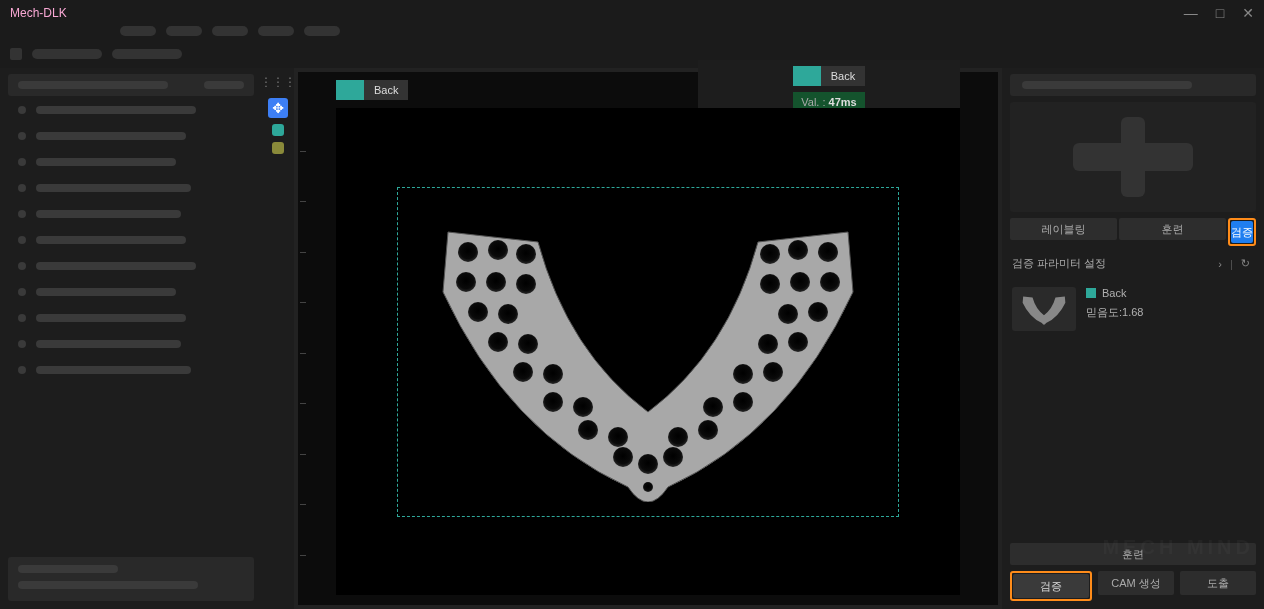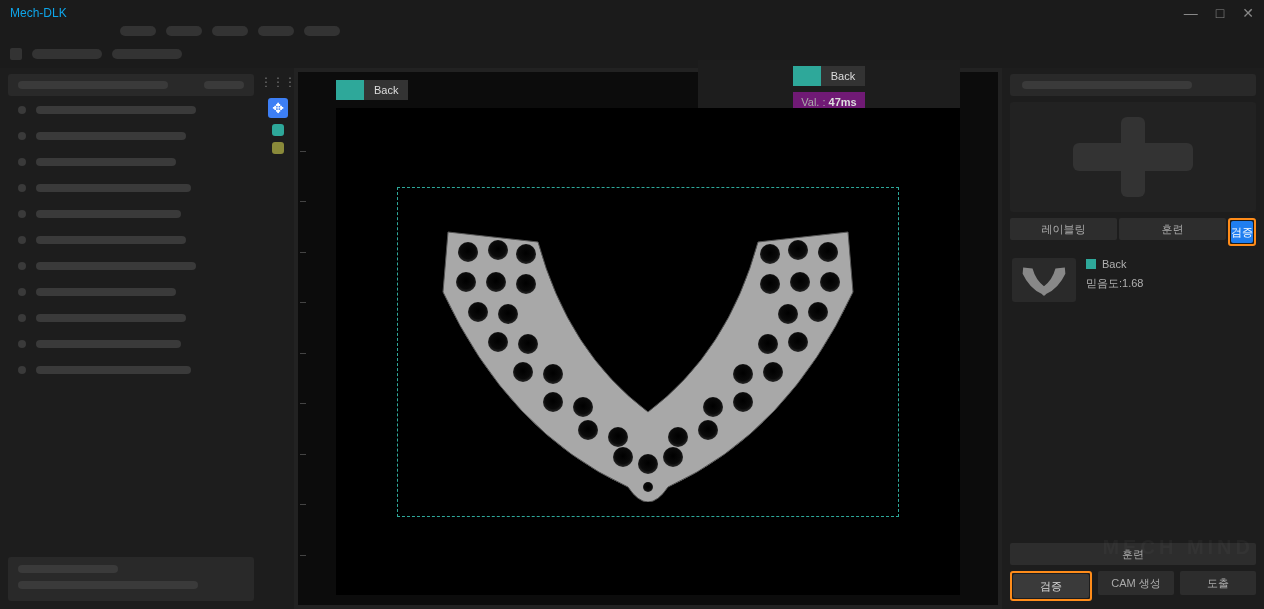--- a/index.html
+++ b/index.html
@@ -1,20 +1,20 @@
 <!DOCTYPE html>
 <html><head>
 <meta charset="utf-8">
 <style>
 * { margin: 0; padding: 0; box-sizing: border-box; font-family: "Segoe UI", Arial, sans-serif; }
 body { background: #1b1b1b; color: #b0b0b0; overflow: hidden; width: 1264px; height: 609px; position: relative; }
 
 
 .titlebar { height: 26px; background: #1b1b1b; display: flex; align-items: center; padding: 0 10px; }
-.titlebar .title { color: #0ea5e9; font-size: 12px; }
+.titlebar .title { color: #f9a8d4; font-size: 12px; }
 .winctrl { margin-left: auto; display: flex; gap: 18px; color: #888; font-size: 14px; }
 .winctrl span { cursor: pointer; }
 
 
 .menubar { height: 20px; display: flex; gap: 10px; padding: 0 10px 4px 120px; }
 .pill { background: #333; border-radius: 6px; height: 10px; }
 .menubar .pill { width: 36px; }
 
 
 .secbar { height: 22px; display: flex; gap: 10px; padding: 0 10px 6px 10px; align-items: center; }
@@ -45,21 +45,21 @@
 
 .canvas { flex: 1; background: #222; display: flex; flex-direction: column; }
 .canvas-inner { flex: 1; margin: 4px; background: #0c0c0c; position: relative; }
 
 
 .infobar { position: absolute; top: 8px; left: 38px; right: 38px; height: 20px; display: flex; align-items: center; }
 .chip { display: flex; align-items: center; height: 20px; }
 .chip .sq { width: 28px; height: 20px; background: #2ea89a; }
 .chip .lbl { background: #333; color: #ddd; font-size: 11px; padding: 0 10px; height: 20px; display: flex; align-items: center; }
 .infobar .right { margin-left: auto; display: flex; gap: 6px; align-items: center; }
-.val { color: #aaa; font-size: 11px; background: #701a75; padding: 0 8px; height: 20px; display: flex; align-items: center; }
+.val { color: #aaa; font-size: 11px; background: #14532d; padding: 0 8px; height: 20px; display: flex; align-items: center; }
 
 
 .ruler-v { position: absolute; left: 0; top: 28px; bottom: 0; width: 14px; }
 .ruler-v .tick { position: absolute; left: 2px; width: 6px; height: 1px; background: #444; }
 
 
 .imgwrap { position: absolute; left: 38px; right: 38px; top: 36px; bottom: 10px; display: flex; align-items: center; justify-content: center; background: #000; }
 .roi { border: 1px dashed #2ea89a; position: relative; padding: 14px 10px; }
 .part-svg { display: block; }
 
@@ -297,20 +297,27 @@
     </div>
 
     <div class="tabs">
       <div class="tab">레이블링</div>
       <div class="tab">훈련</div>
       <div class="tab-highlight">
         <div class="tab active" style="flex:1">검증</div>
       </div>
     </div>
 
+    <div class="section-row">
+      <span>검증 파라미터 설정</span>
+      <span class="grow"></span>
+      <span class="ico">›</span>
+      <span class="ico" style="color:#555">|</span>
+      <span class="ico">↻</span>
+    </div>
 
 
     <div class="result">
       <div class="thumb">
         <svg viewBox="0 0 480 300">
             <path d="M40 30 L130 40 Q160 150 240 210 Q320 150 350 40 L440 30 L445 90 Q380 230 260 285 Q250 300 240 300 Q230 300 220 285 Q100 230 35 90 Z" fill="#888"></path>
           </svg>
       </div>
       <div class="result-text">
         <div class="row1">

